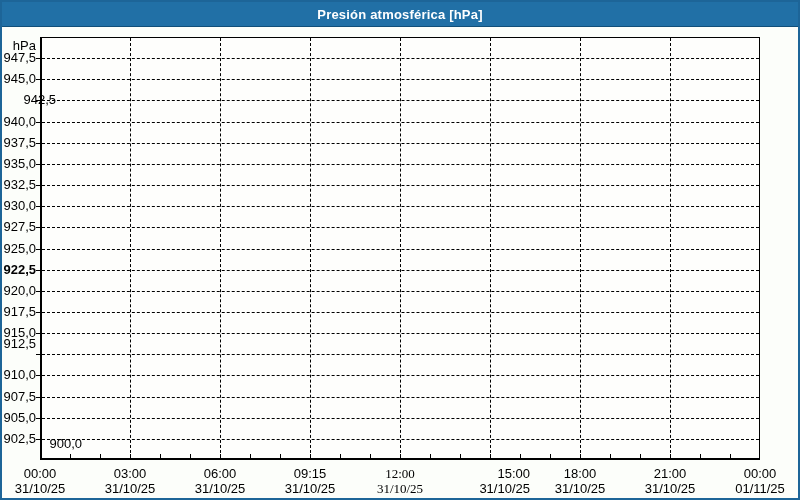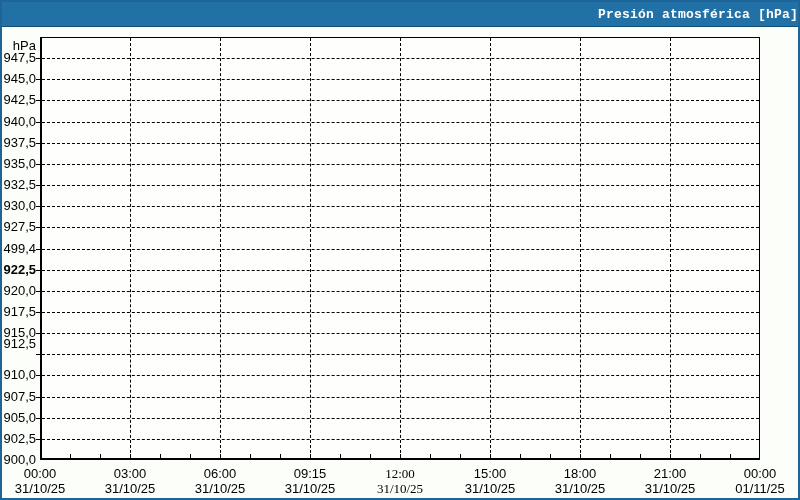--- a/index.html
+++ b/index.html
@@ -13,21 +13,21 @@
     width:800px;height:500px;
     box-sizing:border-box;
     border:2px solid var(--border,#1d6598);
     background:var(--bg,#fcfefa);
     overflow:hidden;
   }
   .titlebar{
     position:absolute;left:0;top:0;right:0;height:24px;
     background:var(--titlebar,#2170a6);
     border-bottom:1px solid #114f79;
-    display:flex;align-items:center;justify-content:flex-end;font-family:Liberation Mono, monospace;
+    display:flex;align-items:center;justify-content:center;
   }
   .titlebar .title{
     color:var(--titletext,#ffffff);
     font-size:13px;font-weight:bold;letter-spacing:.2px;
   }
   .chart{position:absolute;inset:0;}
   .plot-area{
     position:absolute;left:38px;top:35px;width:720px;height:423px;
     box-sizing:border-box;
     background:var(--plotbg,#fefefc);
@@ -60,42 +60,42 @@
     <div class="plot-area"></div>
 
   <div class="hgrid" style="left: 40px; top: 56.15px; width: 717px;"></div>
       <div class="ytick" style="left: 34px; top: 56.15px;"></div>
       <div class="ylab" style="top: 48.15px;">947,5</div>
       <div class="hgrid" style="left: 40px; top: 77.3px; width: 717px;"></div>
       <div class="ytick" style="left: 34px; top: 77.3px;"></div>
       <div class="ylab" style="top: 69.3px;">945,0</div>
       <div class="hgrid" style="left: 40px; top: 98.45px; width: 717px;"></div>
       <div class="ytick" style="left: 34px; top: 98.45px;"></div>
-      <div class="ylab" style="top: 90.45px;">942,5</div>
+      <div class="ylab" style="top: 90.45px; margin-left: 20px;">942,5</div>
       <div class="hgrid" style="left: 40px; top: 119.6px; width: 717px;"></div>
       <div class="ytick" style="left: 34px; top: 119.6px;"></div>
       <div class="ylab" style="top: 111.6px;">940,0</div>
       <div class="hgrid" style="left: 40px; top: 140.75px; width: 717px;"></div>
       <div class="ytick" style="left: 34px; top: 140.75px;"></div>
       <div class="ylab" style="top: 132.75px;">937,5</div>
       <div class="hgrid" style="left: 40px; top: 161.9px; width: 717px;"></div>
       <div class="ytick" style="left: 34px; top: 161.9px;"></div>
       <div class="ylab" style="top: 153.9px;">935,0</div>
       <div class="hgrid" style="left: 40px; top: 183.05px; width: 717px;"></div>
       <div class="ytick" style="left: 34px; top: 183.05px;"></div>
       <div class="ylab" style="top: 175.05px;">932,5</div>
       <div class="hgrid" style="left: 40px; top: 204.2px; width: 717px;"></div>
       <div class="ytick" style="left: 34px; top: 204.2px;"></div>
       <div class="ylab" style="top: 196.2px;">930,0</div>
       <div class="hgrid" style="left: 40px; top: 225.35px; width: 717px;"></div>
       <div class="ytick" style="left: 34px; top: 225.35px;"></div>
       <div class="ylab" style="top: 217.35px;">927,5</div>
       <div class="hgrid" style="left: 40px; top: 246.5px; width: 717px;"></div>
       <div class="ytick" style="left: 34px; top: 246.5px;"></div>
-      <div class="ylab" style="top: 238.5px;">499,4</div>
+      <div class="ylab" style="top: 238.5px;">925,0</div>
       <div class="hgrid" style="left: 40px; top: 267.65px; width: 717px;"></div>
       <div class="ytick" style="left: 34px; top: 267.65px;"></div>
       <div class="ylab" style="top: 259.65px; font-weight: bold;">922,5</div>
       <div class="hgrid" style="left: 40px; top: 288.8px; width: 717px;"></div>
       <div class="ytick" style="left: 34px; top: 288.8px;"></div>
       <div class="ylab" style="top: 280.8px;">920,0</div>
       <div class="hgrid" style="left: 40px; top: 309.95px; width: 717px;"></div>
       <div class="ytick" style="left: 34px; top: 309.95px;"></div>
       <div class="ylab" style="top: 301.95px;">917,5</div>
       <div class="hgrid" style="left: 40px; top: 331.1px; width: 717px;"></div>
@@ -109,21 +109,21 @@
       <div class="ylab" style="top: 365.4px;">910,0</div>
       <div class="hgrid" style="left: 40px; top: 394.55px; width: 717px;"></div>
       <div class="ytick" style="left: 34px; top: 394.55px;"></div>
       <div class="ylab" style="top: 386.55px;">907,5</div>
       <div class="hgrid" style="left: 40px; top: 415.7px; width: 717px;"></div>
       <div class="ytick" style="left: 34px; top: 415.7px;"></div>
       <div class="ylab" style="top: 407.7px;">905,0</div>
       <div class="hgrid" style="left: 40px; top: 436.85px; width: 717px;"></div>
       <div class="ytick" style="left: 34px; top: 436.85px;"></div>
       <div class="ylab" style="top: 428.85px;">902,5</div>
-      <div class="ylab" style="top: 450px;">900,0</div>
+      <div class="ylab" style="top: 434px; padding-left: 46px;">900,0</div>
       <div class="xlab" style="left: -2px;">
         <div>00:00</div>
         <div>31/10/25</div>
       </div>
       <div class="vgrid" style="left: 128px; top: 36px; height: 420px;"></div>
       <div class="xlab" style="left: 88px;">
         <div>03:00</div>
         <div>31/10/25</div>
       </div>
       <div class="vgrid" style="left: 218px; top: 36px; height: 420px;"></div>
@@ -135,21 +135,21 @@
       <div class="xlab" style="left: 268px;">
         <div>09:15</div>
         <div>31/10/25</div>
       </div>
       <div class="vgrid" style="left: 398px; top: 36px; height: 420px;"></div>
       <div class="xlab" style="left: 358px; font-family: Liberation Serif, serif;">
         <div>12:00</div>
         <div>31/10/25</div>
       </div>
       <div class="vgrid" style="left: 488px; top: 36px; height: 420px;"></div>
-      <div class="xlab" style="left: 448px;">
+      <div class="xlab" style="left: 448px; text-align: right;">
         <div>15:00</div>
         <div>31/10/25</div>
       </div>
       <div class="vgrid" style="left: 578px; top: 36px; height: 420px;"></div>
       <div class="xlab" style="left: 538px;">
         <div>18:00</div>
         <div>31/10/25</div>
       </div>
       <div class="vgrid" style="left: 668px; top: 36px; height: 420px;"></div>
       <div class="xlab" style="left: 628px;">

